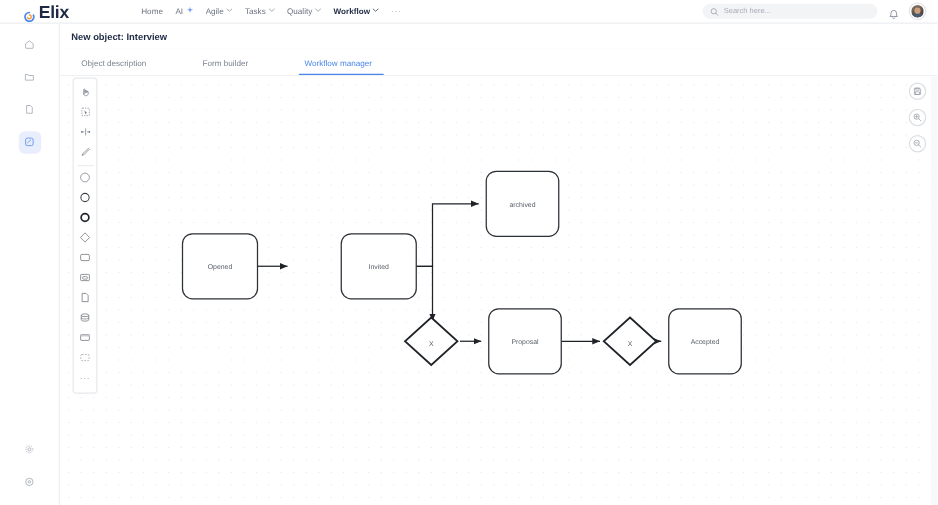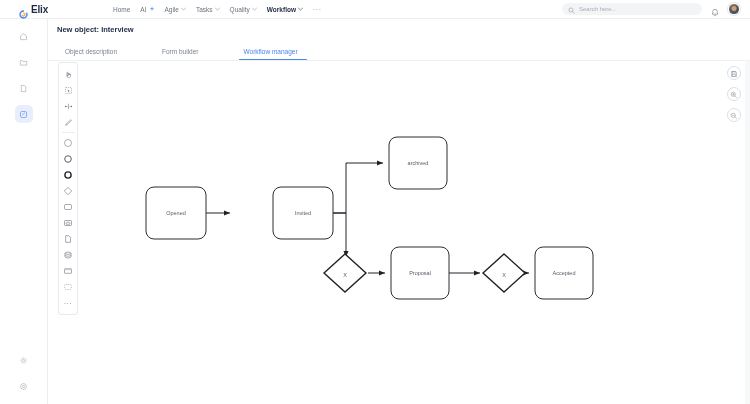--- a/index.html
+++ b/index.html
@@ -12,21 +12,21 @@
   .app { position: relative; width: 750px; height: 404px; background:#f4f5f7; }
 
   
   .topbar {
     position: absolute; top:0; left:0; width:750px; height:19px;
     background:#ffffff; display:flex; align-items:center;
     border-bottom:1px solid #eceef1; z-index:20;
   }
   .brand { display:flex; align-items:center; gap:3px; margin-left:19px; width:72px; }
   .brand-mark { width:9px; height:9px; position:relative; }
-  .brand-text { font-size:10px; font-weight:bold; color:#1e2a44; letter-spacing:-0.2px; }
+  .brand-text { font-size:14px; font-weight:bold; color:#1e2a44; letter-spacing:-0.2px; }
 
   .nav { display:flex; align-items:center; gap:10px; margin-left:22px; }
   .nav-item {
     display:flex; align-items:center; gap:2px;
     font-size:6.5px; color:#6b7280; white-space:nowrap; cursor:pointer;
   }
   .nav-item.active { color:#1e2a44; font-weight:bold; }
   .caret { font-size:5px; color:#9aa2ae; line-height:1; }
   .ai-badge { font-size:6px; color:#5b8def; }
   .nav-dots { font-size:7px; color:#9aa2ae; letter-spacing:0.5px; cursor:pointer; }

